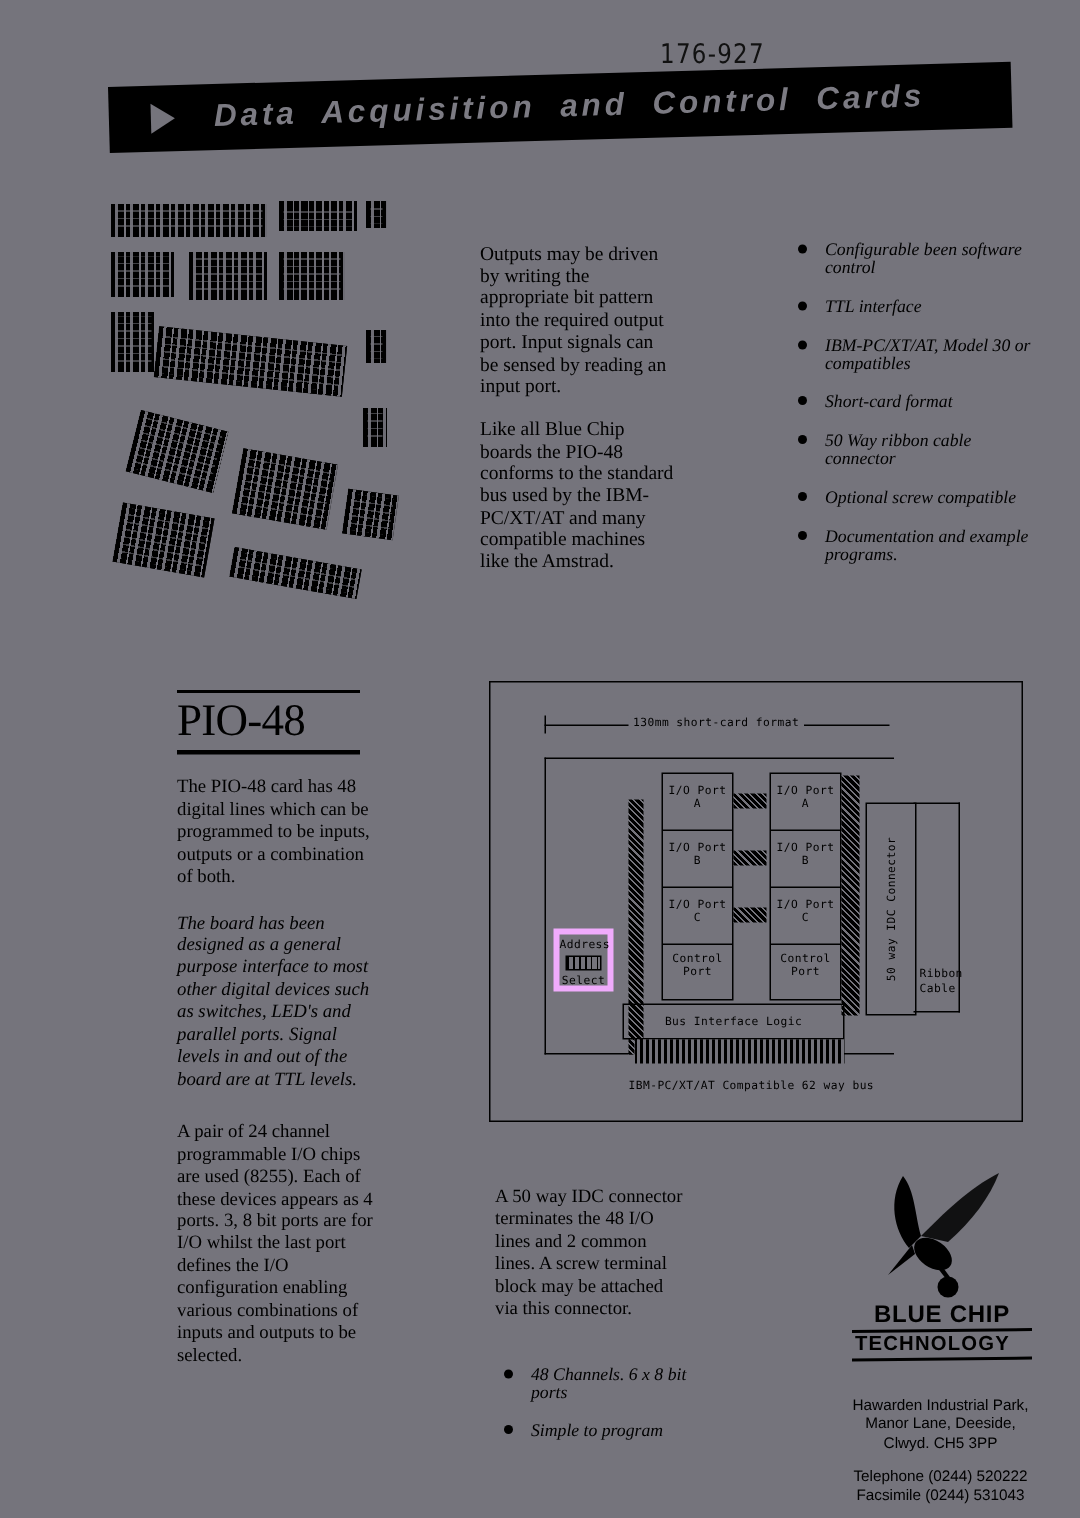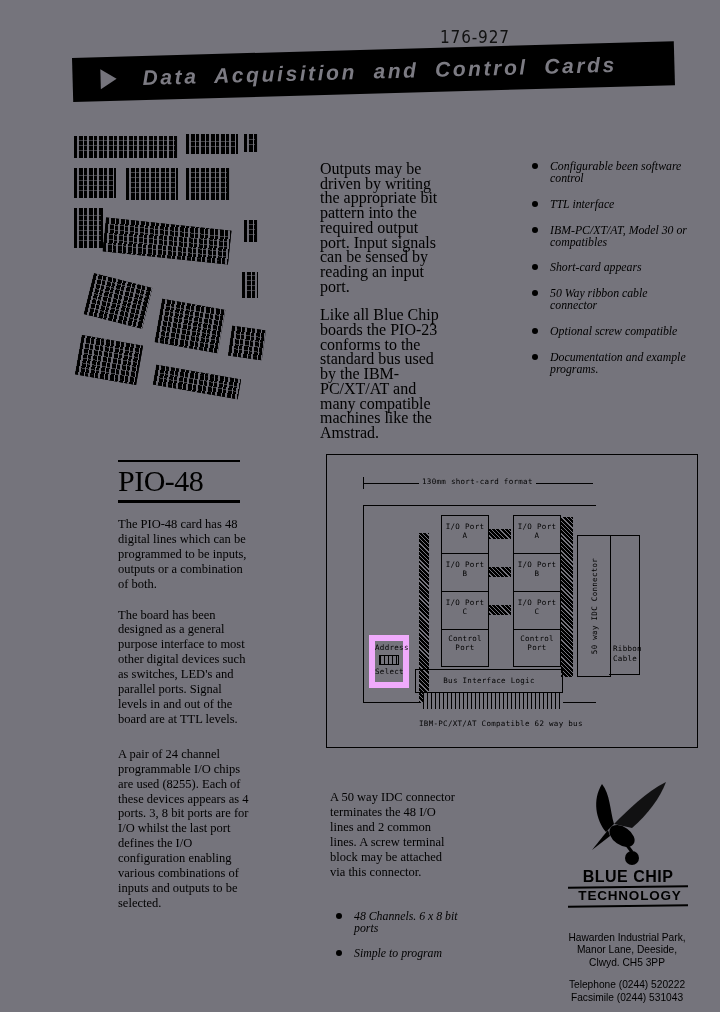--- a/index.html
+++ b/index.html
@@ -28,21 +28,21 @@
     font-size:21px; letter-spacing:2.6px; word-spacing:8px; color:#7c7b83;
   }
   
   .photo { left:74px; top:132px; width:196px; height:240px; }
   .card { position:absolute; background:
       repeating-linear-gradient(90deg,#000 0 3px,#6d6c74 3px 5px,#000 5px 9px,#75747c 9px 10px),
       #000; }
   .card::after { content:""; position:absolute; inset:3px;
       background:repeating-linear-gradient(0deg, transparent 0 4px, rgba(117,116,124,.55) 4px 5px); }
 
-  .col-text { font-size:16px; line-height:14.7px; }
+  .col-text { font-size:13px; line-height:14.7px; }
   .intro { left:320px; top:162px; width:130px; }
   .intro p { margin:0 0 14px 0; }
 
   .features { left:530px; top:160px; width:160px; list-style:none; margin:0; padding:0; }
   .features li, .features2 li {
     position:relative; padding-left:20px; font-style:italic; font-size:11.8px; line-height:12px; margin-bottom:14px;
   }
   .features li::before, .features2 li::before {
     content:""; position:absolute; left:2px; top:3px; width:6px; height:6px; border-radius:50%; background:#000;
   }
@@ -50,31 +50,31 @@
 
   .product { left:118px; top:460px; width:122px; }
   .product .rule { height:2px; background:#000; }
   .product h1 { margin:4px 0 4px 0; font-size:30px; font-weight:normal; letter-spacing:-0.5px; line-height:30px; }
   .product .rule2 { height:3px; background:#000; margin-bottom:22px; }
 
   .left-body { left:118px; top:517px; width:136px; font-size:12.5px; line-height:14.9px; }
   .left-body p { margin:0 0 16px 0; }
 
   
-  .diagram { left:326px; top:454px; width:354px; height:292px; border:1.5px solid #000;padding-left:16px; }
+  .diagram { left:326px; top:454px; width:354px; height:292px; border:1.5px solid #000; }
   .mono { font-family:"DejaVu Sans Mono", monospace; font-size:7.5px; letter-spacing:0.3px; }
 
   .idc { left:330px; top:790px; width:130px; font-size:12.5px; line-height:15px; }
   .features2 { left:334px; top:910px; width:140px; list-style:none; margin:0; padding:0; }
   .features2 li { margin-bottom:13px; }
 
   .logo-bird { left:588px; top:780px; width:100px; height:92px; }
   .brand1 { left:566px; top:868px; width:124px; text-align:center; font-family:"Liberation Sans", sans-serif; font-size:16px; font-weight:bold; letter-spacing:0.5px; }
   .brand-rule { left:568px; top:886px; width:120px; height:2px; background:#000; transform:rotate(-0.6deg);}
-  .brand2 { left:570px; top:888px; width:120px; text-align:center; font-family:"Liberation Sans", sans-serif; font-size:13.5px; font-weight:bold; letter-spacing:0.8px; }
+  .brand2 { left:570px; top:888px; width:120px; font-family:"Liberation Sans", sans-serif; font-size:13.5px; font-weight:bold; letter-spacing:0.8px; }
   .brand-rule2 { left:568px; top:905px; width:120px; height:1.5px; background:#000; transform:rotate(-0.6deg);}
   .address { left:558px; top:932px; width:138px; text-align:center; font-family:"Liberation Sans", sans-serif; font-size:10.2px; line-height:12.4px; }
   .address .gap { height:10px; }
 </style>
 </head>
 <body>
 
 <div class="abs handwritten">176-927</div>
 
 <div class="abs banner">
@@ -95,42 +95,42 @@
   <div class="card" style="left:14px;top:148px;width:60px;height:42px;transform:rotate(14deg);"></div>
   <div class="card" style="left:84px;top:172px;width:64px;height:44px;transform:rotate(10deg);"></div>
   <div class="card" style="left:156px;top:196px;width:34px;height:30px;transform:rotate(8deg);"></div>
   <div class="card" style="left:4px;top:208px;width:62px;height:40px;transform:rotate(10deg);"></div>
   <div class="card" style="left:80px;top:240px;width:86px;height:20px;transform:rotate(10deg);"></div>
   <div class="card" style="left:168px;top:140px;width:16px;height:26px;"></div>
 </div>
 
 <div class="abs col-text intro">
   <p>Outputs may be driven by writing the appropriate bit pattern into the required output port. Input signals can be sensed by reading an input port.</p>
-  <p>Like all Blue Chip boards the PIO-23 conforms to the standard bus used by the IBM-PC/XT/AT and many compatible machines like the Amstrad.</p>
+  <p>Like all Blue Chip boards the PIO-48 conforms to the standard bus used by the IBM-PC/XT/AT and many compatible machines like the Amstrad.</p>
 </div>
 
 <ul class="abs features">
   <li>Configurable been software control</li>
   <li>TTL interface</li>
   <li>IBM-PC/XT/AT, Model 30 or compatibles</li>
-  <li>Short-card appears</li>
+  <li>Short-card format</li>
   <li>50 Way ribbon cable connector</li>
   <li>Optional screw compatible</li>
   <li>Documentation and example programs.</li>
 </ul>
 
 <div class="abs product">
   <div class="rule"></div>
   <h1>PIO-48</h1>
   <div class="rule2"></div>
 </div>
 
 <div class="abs left-body">
   <p>The PIO-48 card has 48 digital lines which can be programmed to be inputs, outputs or a combination of both.</p>
-  <p style="margin-bottom:20px;">The board has been designed as a general purpose interface to most other digital devices such as switches, LED's and parallel ports. Signal levels in and out of the board are at TTL levels.</p>
+  <p style="margin-bottom:20px;font-style:italic;">The board has been designed as a general purpose interface to most other digital devices such as switches, LED's and parallel ports. Signal levels in and out of the board are at TTL levels.</p>
   <p>A pair of 24 channel programmable I/O chips are used (8255). Each of these devices appears as 4 ports. 3, 8 bit ports are for I/O whilst the last port defines the I/O configuration enabling various combinations of inputs and outputs to be selected.</p>
 </div>
 
 <div class="abs diagram">
 
   <div class="abs" style="left:36px;top:28px;width:230px;height:1px;border-top:1px solid #000;"></div>
   <div class="abs" style="left:36px;top:22px;width:1px;height:12px;background:#000;"></div>
   <div class="abs mono" style="left:92px;top:22px;background:#75747c;padding:0 3px;">130mm short-card format</div>
 
   <div class="abs" style="left:36px;top:50px;width:232px;height:196px;border:1.5px solid #000;border-right:none;"></div>
@@ -150,21 +150,21 @@
     <div class="mono" style="height:38px;border-bottom:1px solid #000;text-align:center;padding-top:6px;box-sizing:border-box;">I/O Port C</div>
     <div class="mono" style="height:34px;text-align:center;padding-top:4px;box-sizing:border-box;">Control Port</div>
   </div>
 
   <div class="abs" style="left:162px;top:74px;width:22px;height:10px;background:repeating-linear-gradient(45deg,#000 0 2px,#75747c 2px 3px);"></div>
   <div class="abs" style="left:162px;top:112px;width:22px;height:10px;background:repeating-linear-gradient(45deg,#000 0 2px,#75747c 2px 3px);"></div>
   <div class="abs" style="left:162px;top:150px;width:22px;height:10px;background:repeating-linear-gradient(45deg,#000 0 2px,#75747c 2px 3px);"></div>
 
   <div class="abs" style="left:234px;top:62px;width:12px;height:160px;background:repeating-linear-gradient(45deg,#000 0 2px,#75747c 2px 3px);"></div>
 
-  <div class="abs mono" style="left:42px;top:180px;width:40px;height:53px;border:6px solid #f0abfc;text-align:center;line-height:10px;padding-top:2px;box-sizing:border-box;">
+  <div class="abs mono" style="left:42px;top:164px;width:40px;height:42px;border:4px solid #f0abfc;text-align:center;line-height:10px;padding-top:2px;box-sizing:border-box;">
     <div>Address</div>
     <div style="height:8px;margin:2px 4px;border:1px solid #000;background:repeating-linear-gradient(90deg,#000 0 1px,transparent 1px 4px);"></div>
     <div>Select</div>
   </div>
 
   <div class="abs mono" style="left:88px;top:214px;width:146px;height:22px;border:1px solid #000;text-align:center;line-height:22px;">Bus Interface Logic</div>
 
   <div class="abs" style="left:96px;top:238px;width:140px;height:16px;background:repeating-linear-gradient(90deg,#000 0 1.5px,#75747c 1.5px 4px);"></div>
   <div class="abs mono" style="left:92px;top:264px;">IBM-PC/XT/AT Compatible 62 way bus</div>
 

